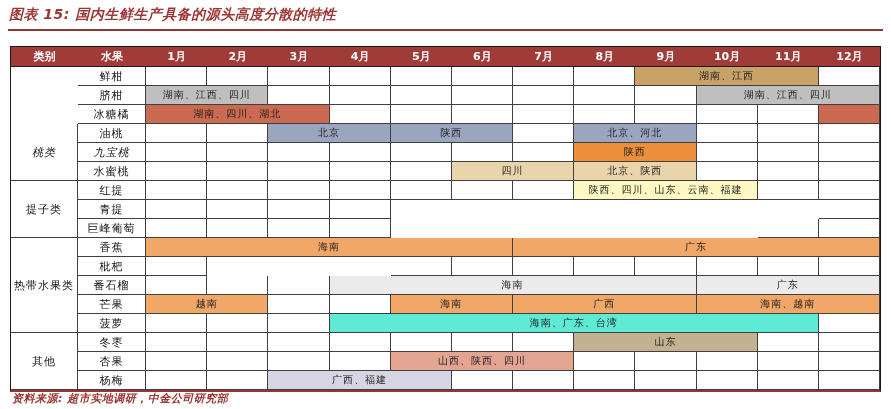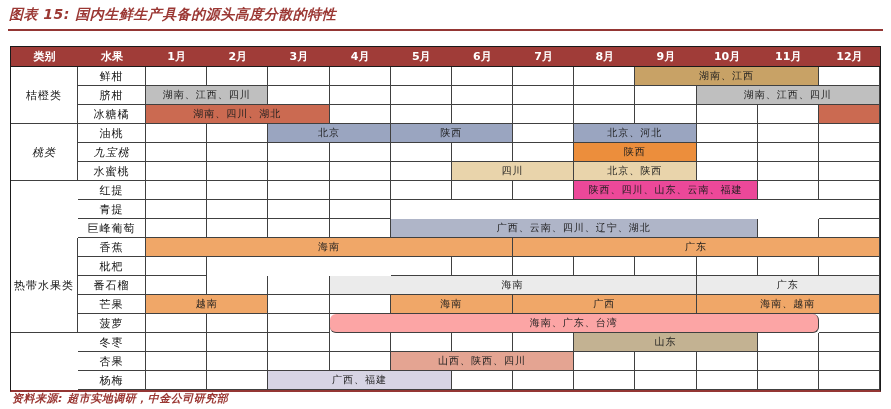--- a/index.html
+++ b/index.html
@@ -38,21 +38,20 @@
       <div class="th" style="grid-area: 1 / 5;">3月</div>
       <div class="th" style="grid-area: 1 / 6;">4月</div>
       <div class="th" style="grid-area: 1 / 7;">5月</div>
       <div class="th" style="grid-area: 1 / 8;">6月</div>
       <div class="th" style="grid-area: 1 / 9;">7月</div>
       <div class="th" style="grid-area: 1 / 10;">8月</div>
       <div class="th" style="grid-area: 1 / 11;">9月</div>
       <div class="th" style="grid-area: 1 / 12;">10月</div>
       <div class="th" style="grid-area: 1 / 13;">11月</div>
       <div class="th" style="grid-area: 1 / 14;">12月</div>
-      <div class="cell cat" style="grid-area: 2 / 1 / span 3;">桔橙类</div>
       <div class="cell fruit" style="grid-area: 2 / 2;">鲜柑</div>
       <div class="cell" style="grid-area: 2 / 3;"></div>
       <div class="cell" style="grid-area: 2 / 4;"></div>
       <div class="cell" style="grid-area: 2 / 5;"></div>
       <div class="cell" style="grid-area: 2 / 6;"></div>
       <div class="cell" style="grid-area: 2 / 7;"></div>
       <div class="cell" style="grid-area: 2 / 8;"></div>
       <div class="cell" style="grid-area: 2 / 9;"></div>
       <div class="cell" style="grid-area: 2 / 10;"></div>
       <div class="cell" style="grid-area: 2 / 14;"></div>
@@ -105,45 +104,45 @@
       <div class="cell" style="grid-area: 7 / 3;"></div>
       <div class="cell" style="grid-area: 7 / 4;"></div>
       <div class="cell" style="grid-area: 7 / 5;"></div>
       <div class="cell" style="grid-area: 7 / 6;"></div>
       <div class="cell" style="grid-area: 7 / 7;"></div>
       <div class="cell" style="grid-area: 7 / 12;"></div>
       <div class="cell" style="grid-area: 7 / 13;"></div>
       <div class="cell" style="grid-area: 7 / 14;"></div>
       <div class="cell bar" style="grid-area: 7 / 8 / auto / 10; background: rgb(233, 212, 171);">四川</div>
       <div class="cell bar" style="grid-area: 7 / 10 / auto / 12; background: rgb(233, 212, 171);">北京、陕西</div>
+      <div class="cell cat" style="grid-area: 8 / 1 / span 3;">提子类</div>
       <div class="cell fruit" style="grid-area: 8 / 2;">红提</div>
       <div class="cell" style="grid-area: 8 / 3;"></div>
       <div class="cell" style="grid-area: 8 / 4;"></div>
       <div class="cell" style="grid-area: 8 / 5;"></div>
       <div class="cell" style="grid-area: 8 / 6;"></div>
       <div class="cell" style="grid-area: 8 / 7;"></div>
       <div class="cell" style="grid-area: 8 / 8;"></div>
       <div class="cell" style="grid-area: 8 / 9;"></div>
       <div class="cell" style="grid-area: 8 / 13;"></div>
       <div class="cell" style="grid-area: 8 / 14;"></div>
-      <div class="cell bar" style="grid-area: 8 / 10 / auto / 13; background: #ec4899;">陕西、四川、山东、云南、福建</div>
+      <div class="cell bar" style="grid-area: 8 / 10 / auto / 13; background: #fef9c3;">陕西、四川、山东、云南、福建</div>
       <div class="cell fruit" style="grid-area: 9 / 2;">青提</div>
       <div class="cell" style="grid-area: 9 / 3;"></div>
       <div class="cell" style="grid-area: 9 / 4;"></div>
       <div class="cell" style="grid-area: 9 / 5;"></div>
       <div class="cell" style="grid-area: 9 / 6;"></div>
       <div class="cell" style="grid-area: 9 / 14;"></div>
       <div class="cell fruit" style="grid-area: 10 / 2;">巨峰葡萄</div>
       <div class="cell" style="grid-area: 10 / 3;"></div>
       <div class="cell" style="grid-area: 10 / 4;"></div>
       <div class="cell" style="grid-area: 10 / 5;"></div>
       <div class="cell" style="grid-area: 10 / 6;"></div>
       <div class="cell" style="grid-area: 10 / 13;"></div>
       <div class="cell" style="grid-area: 10 / 14;"></div>
-      <div class="cell bar" style="grid-area: 10 / 7 / auto / 13; background: rgb(175, 181, 200);">广西、云南、四川、辽宁、湖北</div>
       <div class="cell cat" style="grid-area: 11 / 1 / span 5;">热带水果类</div>
       <div class="cell fruit" style="grid-area: 11 / 2;">香蕉</div>
       <div class="cell bar" style="grid-area: 11 / 3 / auto / 9; background: rgb(240, 167, 104);">海南</div>
       <div class="cell bar" style="grid-area: 11 / 9 / auto / 15; background: rgb(240, 167, 104);">广东</div>
       <div class="cell fruit" style="grid-area: 12 / 2;">枇杷</div>
       <div class="cell" style="grid-area: 12 / 3;"></div>
       <div class="cell" style="grid-area: 12 / 7;"></div>
       <div class="cell" style="grid-area: 12 / 8;"></div>
       <div class="cell" style="grid-area: 12 / 9;"></div>
       <div class="cell" style="grid-area: 12 / 10;"></div>
@@ -162,21 +161,22 @@
       <div class="cell" style="grid-area: 14 / 6;"></div>
       <div class="cell bar" style="grid-area: 14 / 3 / auto / 5; background: rgb(240, 167, 104);">越南</div>
       <div class="cell bar" style="grid-area: 14 / 7 / auto / 9; background: rgb(240, 167, 104);">海南</div>
       <div class="cell bar" style="grid-area: 14 / 12 / auto / 15; background: rgb(240, 167, 104);">海南、越南</div>
       <div class="cell bar" style="grid-area: 14 / 9 / auto / 12; background: rgb(240, 167, 104);">广西</div>
       <div class="cell fruit" style="grid-area: 15 / 2;">菠萝</div>
       <div class="cell" style="grid-area: 15 / 3;"></div>
       <div class="cell" style="grid-area: 15 / 4;"></div>
       <div class="cell" style="grid-area: 15 / 5;"></div>
       <div class="cell" style="grid-area: 15 / 14;"></div>
-      <div class="cell bar" style="grid-area: 15 / 6 / auto / 14; background: #fca5a5; border-radius: 6px;">海南、广东、台湾</div>
+      <div class="cell bar" style="grid-area: 15 / 6 / auto / 14; background: #5eead4;">海南、广东、台湾</div>
+      <div class="cell cat" style="grid-area: 16 / 1 / span 3;">其他</div>
       <div class="cell fruit" style="grid-area: 16 / 2;">冬枣</div>
       <div class="cell" style="grid-area: 16 / 3;"></div>
       <div class="cell" style="grid-area: 16 / 4;"></div>
       <div class="cell" style="grid-area: 16 / 5;"></div>
       <div class="cell" style="grid-area: 16 / 6;"></div>
       <div class="cell" style="grid-area: 16 / 7;"></div>
       <div class="cell" style="grid-area: 16 / 8;"></div>
       <div class="cell" style="grid-area: 16 / 9;"></div>
       <div class="cell" style="grid-area: 16 / 13;"></div>
       <div class="cell" style="grid-area: 16 / 14;"></div>

